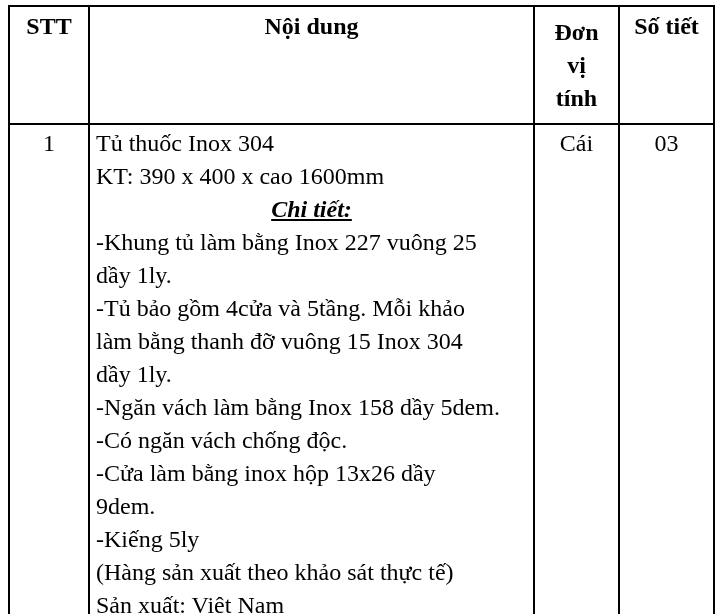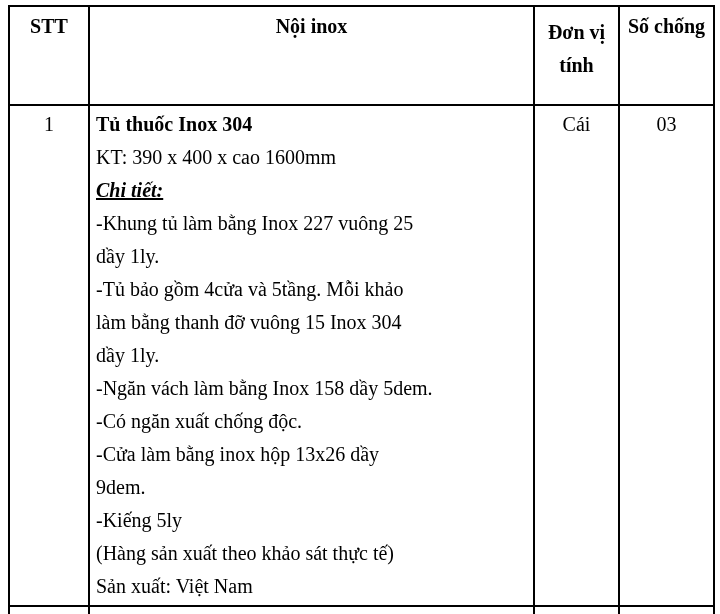--- a/index.html
+++ b/index.html
@@ -19,21 +19,21 @@
     width: 705px;
   }
   .doc-table col.col-stt   { width: 80px; }
   .doc-table col.col-noidung { width: 445px; }
   .doc-table col.col-dvt   { width: 85px; }
   .doc-table col.col-sl    { width: 95px; }
   .doc-table th,
   .doc-table td {
     border: 2px solid #000000;
     vertical-align: top;
-    font-size: 20px;
+    font-size: 24px;
     line-height: 33px;
     padding: 2px 6px;
     overflow: hidden;
   }
   .doc-table th {
     font-weight: bold;
     text-align: center;
     height: 92px;
     padding-top: 3px;
   }
@@ -45,64 +45,65 @@
     height: 493px;
   }
   .cell-center {
     text-align: center;
   }
   .line {
     white-space: nowrap;
     height: 33px;
   }
   .line-title {
-    font-weight: bold;
+    font-weight: normal;
   }
   .line-detail-label {
     font-weight: bold;
     font-style: italic;
     text-decoration: underline;
+    text-align: center;
   }
   .row-partial td {
     height: 40px;
     border-bottom: none;
   }
 </style>
 </head>
 <body>
 
 <table class="doc-table">
   <colgroup>
     <col class="col-stt">
     <col class="col-noidung">
     <col class="col-dvt">
     <col class="col-sl">
   </colgroup>
   <tbody>
       <tr>
     <th>STT</th>
-    <th>Nội inox</th>
+    <th>Nội dung</th>
     <th>
       <div class="hdr-wrap-narrow">Đơn vị tính</div>
     </th>
-    <th>Số chống</th>
+    <th>Số tiết</th>
   </tr>
   <tr class="row-main">
     <td class="cell-center">1</td>
     <td>
       <div class="line line-title">Tủ thuốc Inox 304</div>
       <div class="line">KT: 390 x 400 x cao 1600mm</div>
       <div class="line line-detail-label">Chi tiết:</div>
       <div class="line">-Khung tủ làm bằng Inox 227 vuông 25</div>
       <div class="line">dầy 1ly.</div>
       <div class="line">-Tủ bảo gồm 4cửa và 5tầng. Mỗi khảo</div>
       <div class="line">làm bằng thanh đỡ vuông 15 Inox 304</div>
       <div class="line">dầy 1ly.</div>
       <div class="line">-Ngăn vách làm bằng Inox 158 dầy 5dem.</div>
-      <div class="line">-Có ngăn xuất chống độc.</div>
+      <div class="line">-Có ngăn vách chống độc.</div>
       <div class="line">-Cửa làm bằng inox hộp 13x26 dầy</div>
       <div class="line">9dem.</div>
       <div class="line">-Kiếng 5ly</div>
       <div class="line">(Hàng sản xuất theo khảo sát thực tế)</div>
       <div class="line">Sản xuất: Việt Nam</div>
     </td>
     <td class="cell-center">Cái</td>
     <td class="cell-center">03</td>
   </tr>
   <tr class="row-partial">

